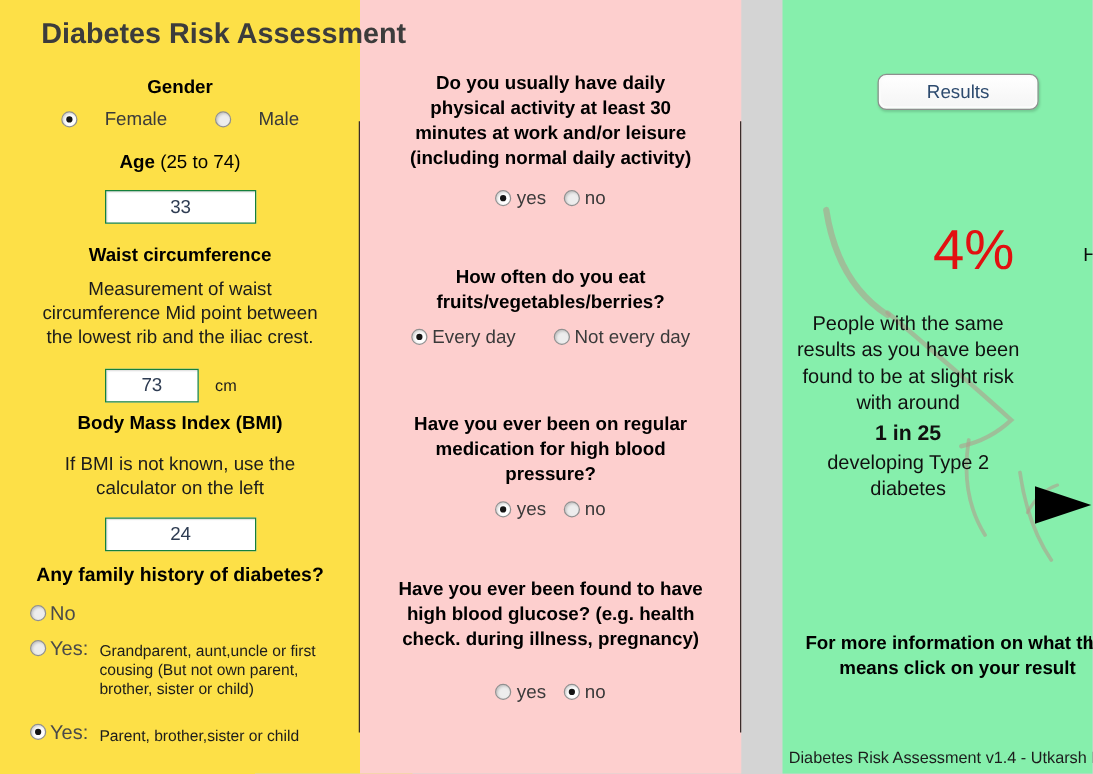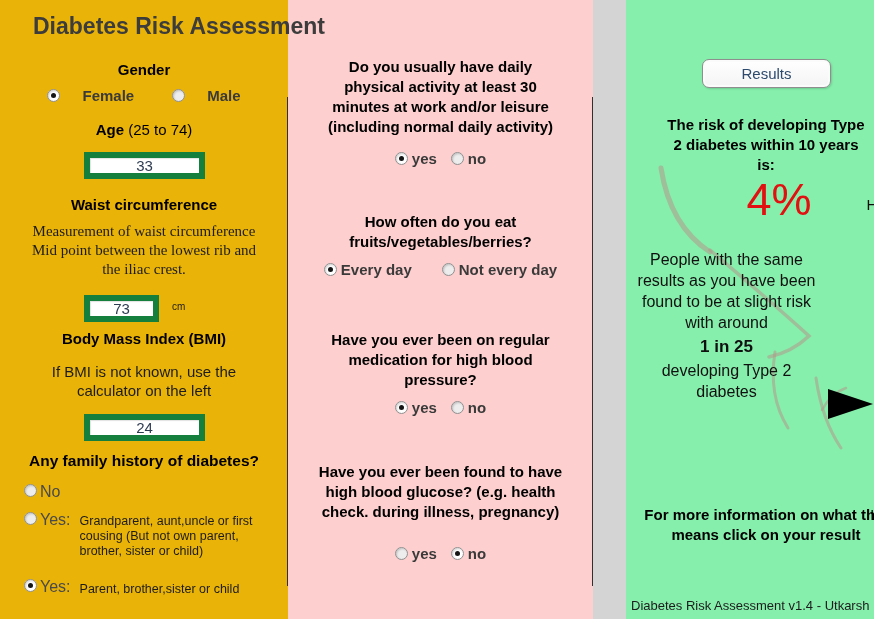--- a/index.html
+++ b/index.html
@@ -4,21 +4,21 @@
 <style>
   * { margin:0; padding:0; box-sizing:border-box; }
   html,body { width:874px; height:619px; }
   body {
     font-family:"Liberation Sans", sans-serif;
     position:relative;
     overflow:hidden;
     background:#d4d4d4;
   }
   .col { position:absolute; top:0; height:619px; }
-  #col-left  { left:0;   width:330px; background:#eab308; }
+  #col-left  { left:0;   width:330px; background:#fde047; }
   #col-mid   { left:288px; width:305px; background:#fdcfce; }
   #col-right { left:626px; width:281px; background:#86efac; }
   .vline { position:absolute; top:97px; height:489px; width:1px; background:#3a2c2a; z-index:5; }
   #vline1 { left:287px; }
   #vline2 { left:592px; }
 
   #app-title {
     position:absolute; left:33px; top:13px; z-index:6;
     font-size:23px; font-weight:bold; color:#3c3c3c; white-space:nowrap;
   }
@@ -33,39 +33,39 @@
     display:inline-block; width:13px; height:13px; border-radius:50%;
     background:#ededed; border:1px solid #909090; position:relative;
     box-shadow: inset 1px 1px 2px rgba(0,0,0,0.18);
     vertical-align:middle; flex:none; cursor:pointer;
   }
   .radio.checked { background:#fff; }
   .radio.checked::after {
     content:""; position:absolute; left:3px; top:3px; width:5px; height:5px;
     border-radius:50%; background:#151515;
   }
-  .rrow { display:flex; align-items:center; justify-content:center;font-weight:bold; }
+  .rrow { display:flex; align-items:center; justify-content:center; }
   .rlabel { font-size:15px; color:#3a3a3a; margin-left:4px; white-space:nowrap; }
 
   
   input.box {
-    border:6px solid #15803d; background:#fff; text-align:center;
+    border:1px solid #15803d; background:#fff; text-align:center;
     font-family:"Liberation Sans", sans-serif; font-size:15px; color:#2e3c52;
     box-shadow: inset 1px 1px 1px rgba(0,0,0,0.12);
   }
 
   
   #gender-heading   { left:0; top:61px;  width:288px; }
   #gender-row       { left:0; top:87px;  width:288px; gap:18px; }
   #age-label        { left:0; top:121px; width:288px; font-size:15px; color:#000; }
   #age-input        { left:84px; top:152px; width:121px; height:27px; }
   #waist-heading    { left:0; top:196px; width:288px; }
-  #waist-desc       { left:24px; top:222px; width:240px; font-size:15px; color:#1c1c1c; line-height:19px;font-family:Liberation Serif, serif; }
+  #waist-desc       { left:24px; top:222px; width:240px; font-size:15px; color:#1c1c1c; line-height:19px; }
   #waist-input      { left:84px; top:295px; width:75px; height:27px; }
-  #waist-unit       { left:172px; top:301px; font-size:10px; color:#1c1c1c; }
+  #waist-unit       { left:172px; top:301px; font-size:13px; color:#1c1c1c; }
   #bmi-heading      { left:0; top:330px; width:288px; }
   #bmi-desc         { left:34px; top:362px; width:220px; font-size:15px; color:#1c1c1c; line-height:19px; }
   #bmi-input        { left:84px; top:414px; width:121px; height:27px; }
   #family-heading   { left:0; top:452px; width:288px; font-size:15.5px; }
   .fam-row { left:24px; display:flex; align-items:flex-start; }
   #fam-no   { top:483px; }
   #fam-yes1 { top:511px; }
   #fam-yes2 { top:578px; }
   .fam-row .radio { margin-top:1px; }
   .fam-label { font-size:16px; color:#4a4a4a; margin-left:3px; white-space:nowrap; }
@@ -213,21 +213,20 @@
       <path d="M35,168 Q44,226 84,252" stroke-width="5"></path>
       <path d="M84,250 Q150,306 183,336 Q166,352 143,357" stroke-width="3.5"></path>
       <path d="M149,352 Q142,396 162,428" stroke-width="3"></path>
       <path d="M190,378 Q196,420 215,448" stroke-width="3"></path>
       <path d="M196,410 Q205,393 220,388" stroke-width="2.5"></path>
     </g>
   </svg>
 
   <button id="results-button" class="abs">Results</button>
 
-  <div id="risk-intro" class="abs ctr">The risk of developing Type 2 diabetes within 10 years is:</div>
   <div id="risk-value" class="abs ctr">4%</div>
 
   <div id="scale-high" class="abs ctr">High</div>
   <div id="scale-bar" class="abs"></div>
   <div id="scale-low" class="abs ctr">Low</div>
   <div id="risk-arrow" class="abs"></div>
 
   <div id="risk-para" class="abs ctr">
     <span>People with the same results as you have been found to be at slight risk with around</span>
     <div id="risk-ratio-line">1 in 25</div>

